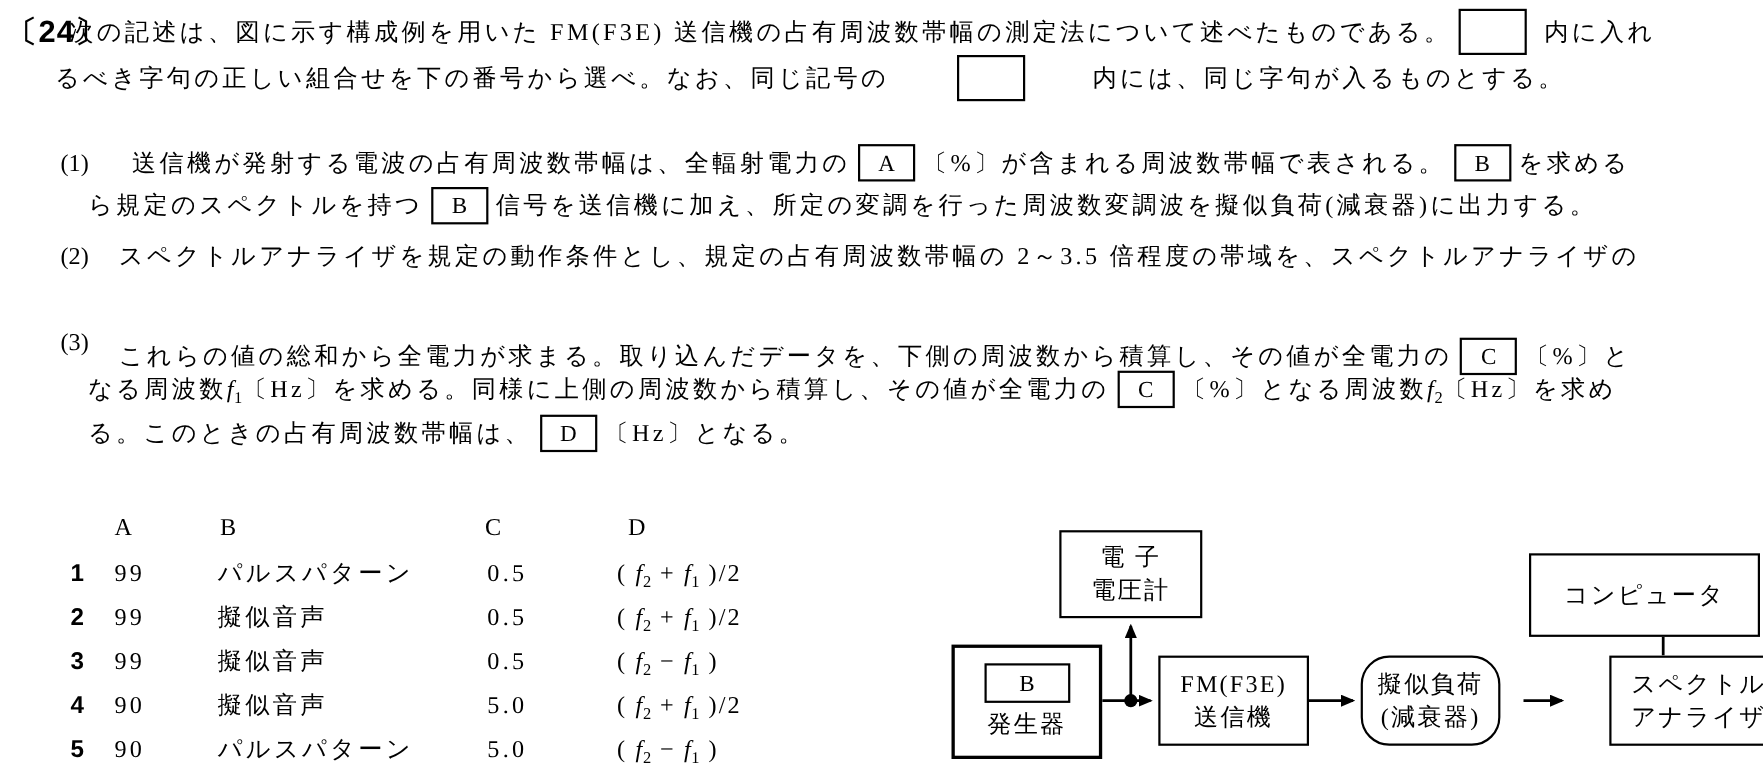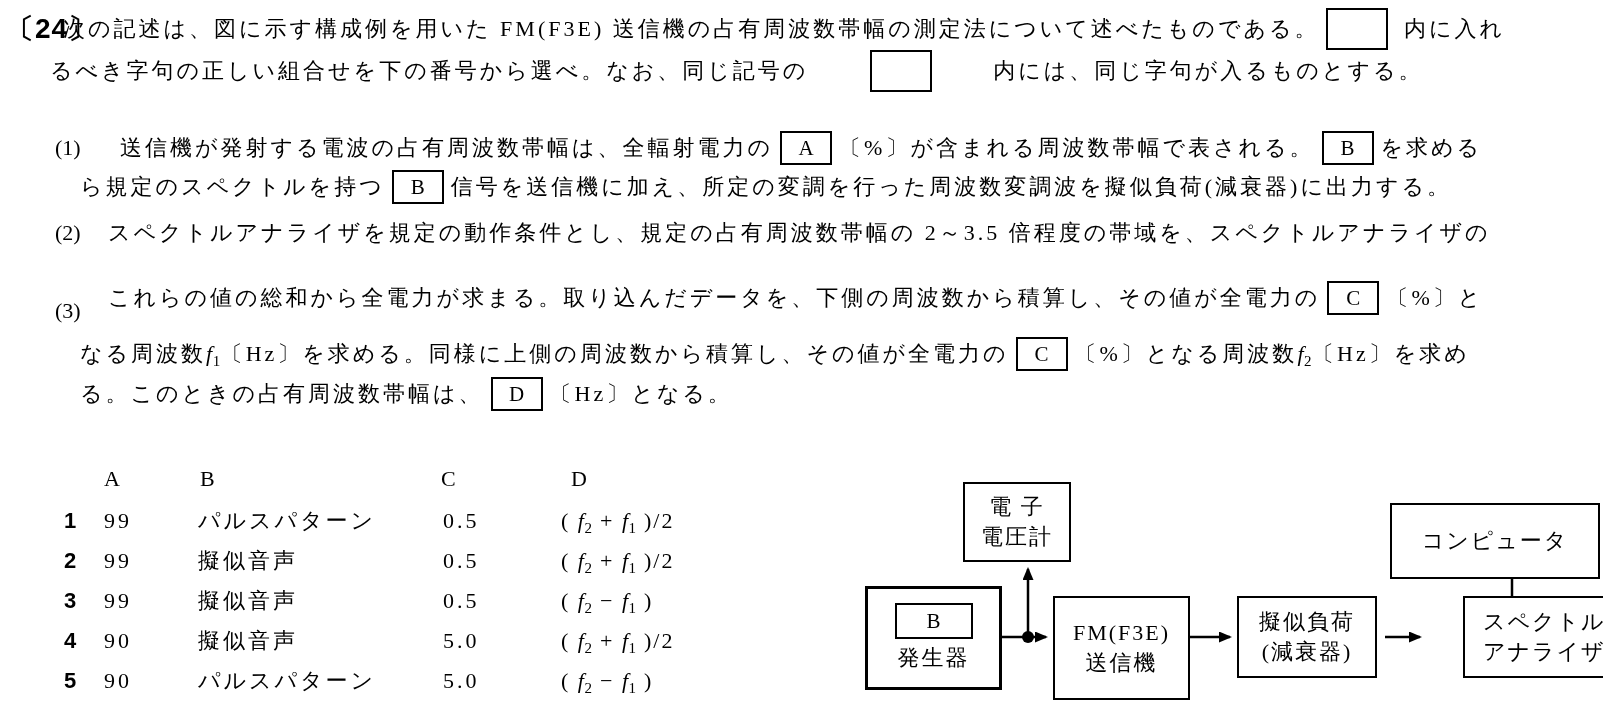--- a/index.html
+++ b/index.html
@@ -47,23 +47,23 @@
   
   .diagram{position:absolute;left:845px;top:455px;width:758px;height:250px;}
   .dbox{
     position:absolute;border:2px solid #000;box-sizing:border-box;
     display:flex;flex-direction:column;align-items:center;justify-content:center;
     font-size:22px;letter-spacing:2px;line-height:1.35;text-align:center;background:#fff;
   }
   .dbox .bl{white-space:pre;}
   #d-generator{left:20px;top:131px;width:137px;height:104px;border-width:3px;}
   #d-generator .blank{margin:0 0 4px 0;width:78px;height:36px;}
-  #d-voltmeter{left:118px;top:27px;width:108px;height:80px;}
-  #d-transmitter{left:208px;top:141px;width:137px;height:104px;}
-  #d-load{left:392px;top:141px;width:140px;height:82px;}
+  #d-voltmeter{left:118px;top:27px;width:130px;height:80px;}
+  #d-transmitter{left:208px;top:141px;width:137px;height:82px;}
+  #d-load{left:392px;top:141px;width:127px;height:82px;border-radius:26px;}
   #d-spectrum{left:570px;top:141px;width:173px;height:82px;align-items:flex-start;padding-left:18px;margin-left:48px;}
   #d-computer{left:545px;top:48px;width:210px;height:76px;}
   .dsvg{position:absolute;inset:0;width:758px;height:250px;}
 </style>
 </head>
 <body>
 
 <div class="page">
 
   <span class="qnum">〔24〕</span>
@@ -71,21 +71,21 @@
   <div class="line" style="left:50px;top:49px;gap:46px;"><span class="run">るべき字句の正しい組合せを下の番号から選べ。なお、同じ記号の </span><span class="blank empty"></span><span class="run"> 内には、同じ字句が入るものとする。</span></div>
 
   <span class="item-label" style="left:55px;top:126px;">(1)</span>
   <div class="line" style="left:108px;top:126px;margin-left:12px;"><span class="run">送信機が発射する電波の占有周波数帯幅は、全輻射電力の</span><span class="blank">A</span><span class="run">〔%〕が含まれる周波数帯幅で表される。</span><span class="blank">B</span><span class="run">を求める</span></div>
   <div class="line" style="left:80px;top:165px;"><span class="run">ら規定のスペクトルを持つ</span><span class="blank">B</span><span class="run">信号を送信機に加え、所定の変調を行った周波数変調波を擬似負荷(減衰器)に出力する。</span></div>
 
   <span class="item-label" style="left:55px;top:211px;">(2)</span>
   <div class="line" style="left:108px;top:211px;"><span class="run">スペクトルアナライザを規定の動作条件とし、規定の占有周波数帯幅の 2～3.5 倍程度の帯域を、スペクトルアナライザの</span></div>
 
   <span class="item-label" style="left:55px;top:289px;">(3)</span>
-  <div class="line" style="left:108px;top:276px;justify-content:center;"><span class="run">これらの値の総和から全電力が求まる。取り込んだデータを、下側の周波数から積算し、その値が全電力の</span><span class="blank">C</span><span class="run">〔%〕と</span></div>
+  <div class="line" style="left:108px;top:302px;justify-content:center;"><span class="run">これらの値の総和から全電力が求まる。取り込んだデータを、下側の周波数から積算し、その値が全電力の</span><span class="blank">C</span><span class="run">〔%〕と</span></div>
   <div class="line" style="left:80px;top:332px;"><span class="run">なる周波数<span class="fv"><i>f</i><sub>1</sub></span>〔Hz〕を求める。同様に上側の周波数から積算し、その値が全電力の</span><span class="blank">C</span><span class="run">〔%〕となる周波数<span class="fv"><i>f</i><sub>2</sub></span>〔Hz〕を求め</span></div>
   <div class="line" style="left:80px;top:372px;"><span class="run">る。このときの占有周波数帯幅は、</span><span class="blank">D</span><span class="run">〔Hz〕となる。</span></div>
 
   <div class="t-header" style="top:459px;">
     <span class="cell h-a">A</span>
     <span class="cell h-b">B</span>
     <span class="cell h-c">C</span>
     <span class="cell h-d">D</span>
   </div>
   <div id="answer-rows">

